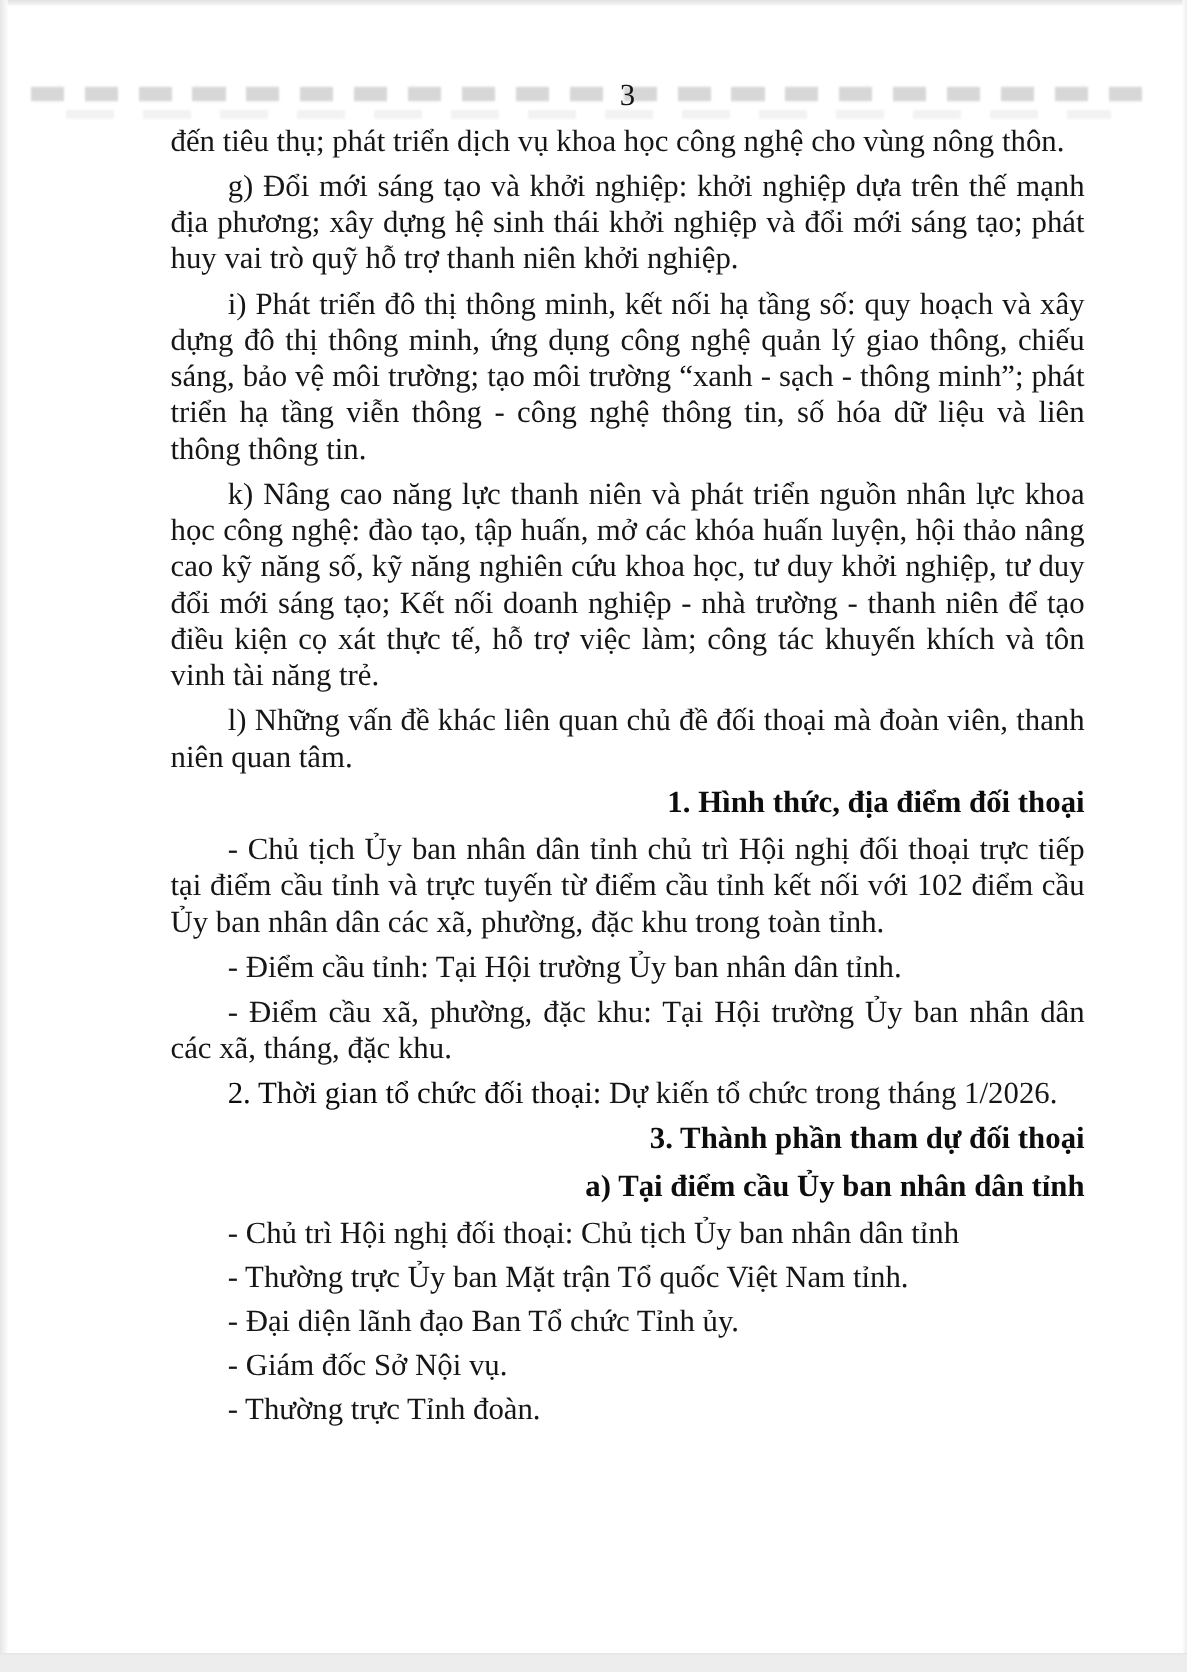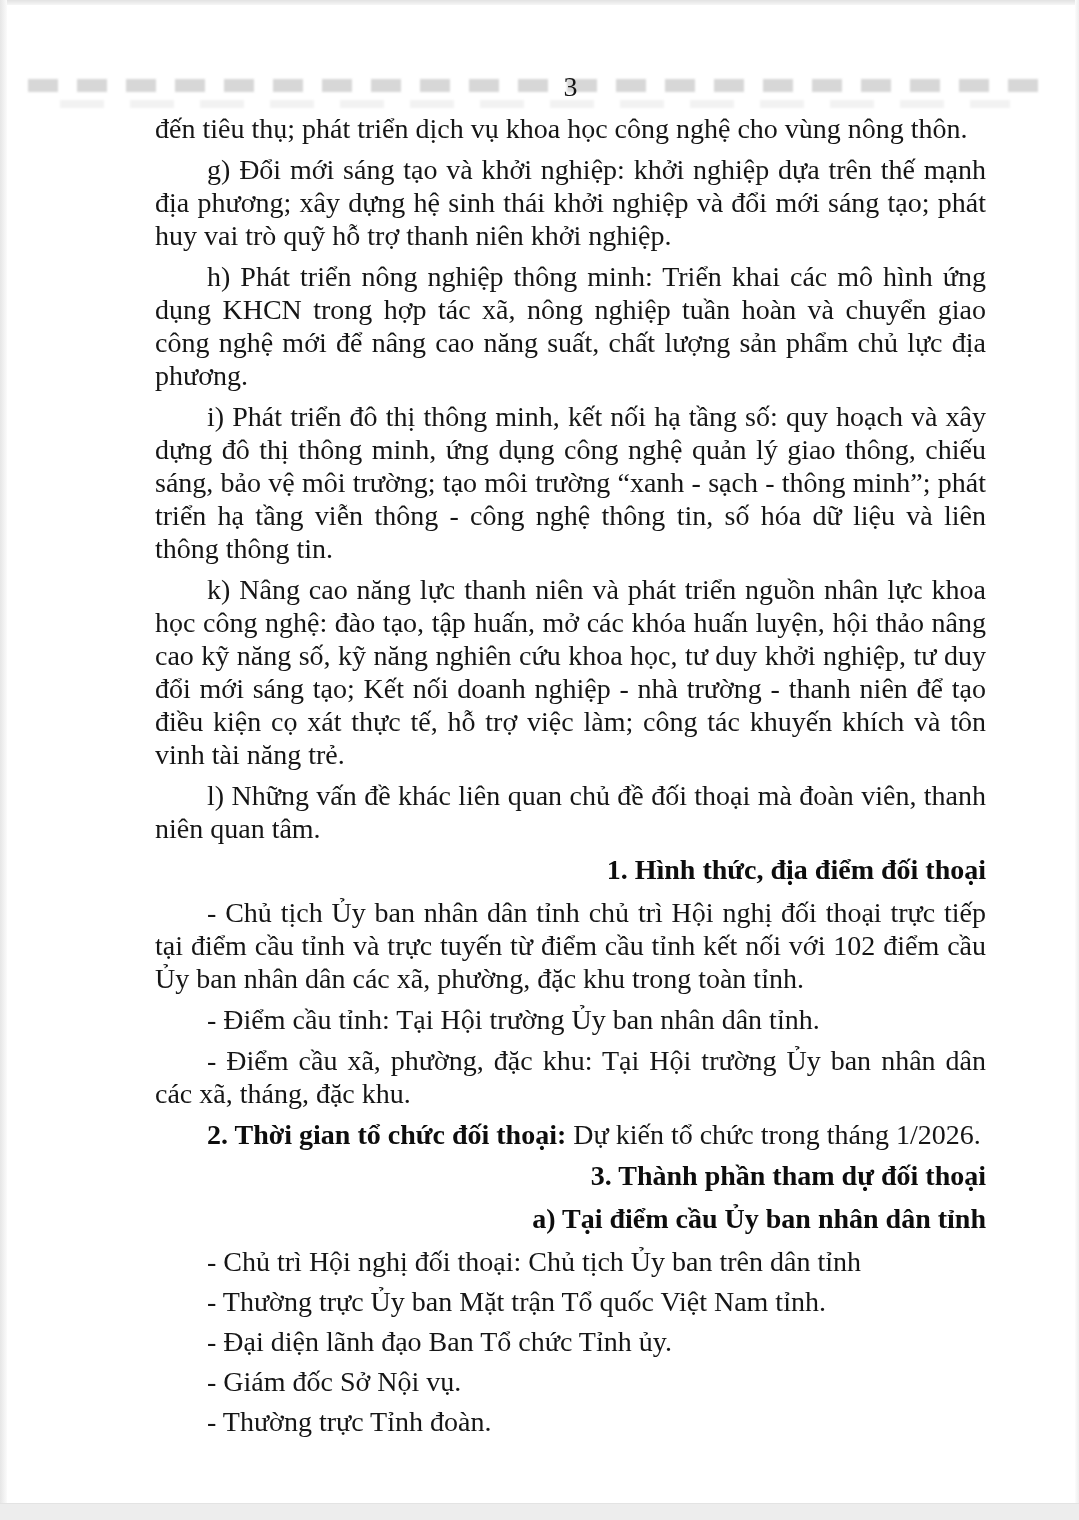--- a/index.html
+++ b/index.html
@@ -42,21 +42,21 @@
     margin:14px 0 9px;
   }
   .content p{
     margin:0 0 8px;
     text-align:justify;
     text-indent:52px;
   }
   p.cont{text-indent:0;}
   p.nojust{text-align:left;}
   p.nowrap{white-space:nowrap;text-align:left;}
-  .b{font-weight:bold;color:#0d0d0d;}
+  .b{font-weight:normal;color:#0d0d0d;}
   p.heading{font-weight:bold;color:#0d0d0d;margin:14px 0 11px;}
   p.subheading{font-weight:bold;color:#0d0d0d;margin:4px 0 10px;text-align:right;}
   p.listitem{margin:0 0 7px;text-align:left;}
 </style>
 </head>
 <body>
 
 <div class="page">
   <div class="edge top"></div>
   <div class="edge left"></div>
@@ -64,35 +64,34 @@
   <div class="edge bottom"></div>
   <div class="artifact-band"></div>
   <div class="artifact-smudge"></div>
 
   <div class="content">
     <div class="pageno">3</div>
 
     <p class="cont">đến tiêu thụ; phát triển dịch vụ khoa học công nghệ cho vùng nông thôn.</p>
 
     <p>g) Đổi mới sáng tạo và khởi nghiệp: khởi nghiệp dựa trên thế mạnh địa phương; xây dựng hệ sinh thái khởi nghiệp và đổi mới sáng tạo; phát huy vai trò quỹ hỗ trợ thanh niên khởi nghiệp.</p>
-    <p>h) Phát triển nông nghiệp thông minh: Triển khai các mô hình ứng dụng KHCN trong hợp tác xã, nông nghiệp tuần hoàn và chuyển giao công nghệ mới để nâng cao năng suất, chất lượng sản phẩm chủ lực địa phương.</p>
     <p>i) Phát triển đô thị thông minh, kết nối hạ tầng số: quy hoạch và xây dựng đô thị thông minh, ứng dụng công nghệ quản lý giao thông, chiếu sáng, bảo vệ môi trường; tạo môi trường “xanh - sạch - thông minh”; phát triển hạ tầng viễn thông - công nghệ thông tin, số hóa dữ liệu và liên thông thông tin.</p>
     <p>k) Nâng cao năng lực thanh niên và phát triển nguồn nhân lực khoa học công nghệ: đào tạo, tập huấn, mở các khóa huấn luyện, hội thảo nâng cao kỹ năng số, kỹ năng nghiên cứu khoa học, tư duy khởi nghiệp, tư duy đổi mới sáng tạo; Kết nối doanh nghiệp - nhà trường - thanh niên để tạo điều kiện cọ xát thực tế, hỗ trợ việc làm; công tác khuyến khích và tôn vinh tài năng trẻ.</p>
     <p>l) Những vấn đề khác liên quan chủ đề đối thoại mà đoàn viên, thanh niên quan tâm.</p>
 
 
     <p class="subheading">1. Hình thức, địa điểm đối thoại</p>
     <p>- Chủ tịch Ủy ban nhân dân tỉnh chủ trì Hội nghị đối thoại trực tiếp tại điểm cầu tỉnh và trực tuyến từ điểm cầu tỉnh kết nối với 102 điểm cầu Ủy ban nhân dân các xã, phường, đặc khu trong toàn tỉnh.</p>
     <p class="nojust">- Điểm cầu tỉnh: Tại Hội trường Ủy ban nhân dân tỉnh.</p>
     <p>- Điểm cầu xã, phường, đặc khu: Tại Hội trường Ủy ban nhân dân các xã, tháng, đặc khu.</p>
 
     <p class="nowrap"><span class="b">2. Thời gian tổ chức đối thoại:</span><span> Dự kiến tổ chức trong tháng 1/2026.</span></p>
 
     <p class="subheading">3. Thành phần tham dự đối thoại</p>
     <p class="subheading">a) Tại điểm cầu Ủy ban nhân dân tỉnh</p>
 
-    <p class="listitem">- Chủ trì Hội nghị đối thoại: Chủ tịch Ủy ban trên dân tỉnh</p>
+    <p class="listitem">- Chủ trì Hội nghị đối thoại: Chủ tịch Ủy ban nhân dân tỉnh</p>
     <p class="listitem">- Thường trực Ủy ban Mặt trận Tổ quốc Việt Nam tỉnh.</p>
     <p class="listitem">- Đại diện lãnh đạo Ban Tổ chức Tỉnh ủy.</p>
     <p class="listitem">- Giám đốc Sở Nội vụ.</p>
     <p class="listitem">- Thường trực Tỉnh đoàn.</p>
   </div>
 </div>
 
 </body></html>

